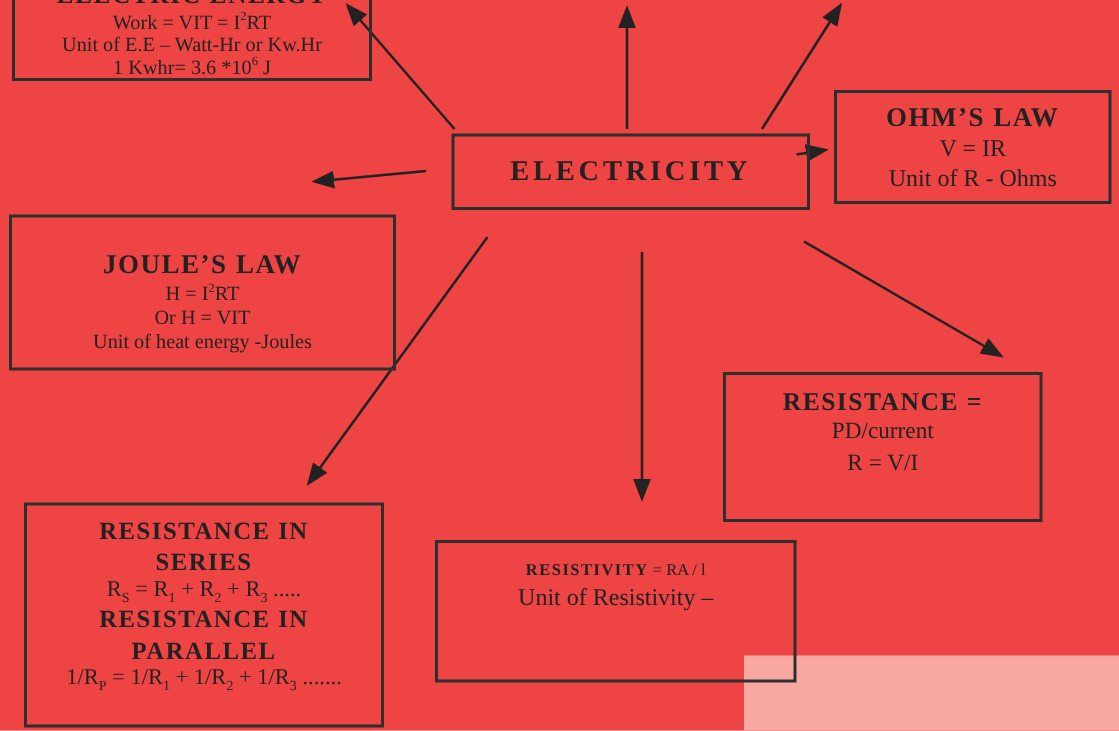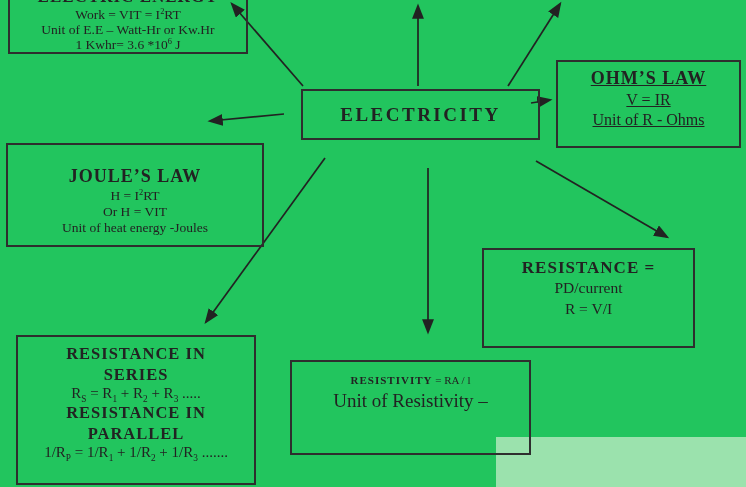--- a/index.html
+++ b/index.html
@@ -4,21 +4,21 @@
 <style>
   html,body{margin:0;padding:0;}
   body{
     font-family:"Liberation Serif","DejaVu Serif",serif;
     background:#ffffff;
   }
   .stage{
     position:relative;
     width:746px;height:487px;
     overflow:hidden;
-    background:#22c55e;
+    background:#ef4444;
     color:#222;
   }
   .tint{
     position:absolute;right:0;bottom:0;width:250px;height:50px;
     background:#fffaee;opacity:.55;
   }
   .arrows{position:absolute;left:0;top:0;width:746px;height:487px;pointer-events:none;}
   .box{
     position:absolute;
     border:2px solid #2e2e2e;
@@ -34,37 +34,37 @@
   .t-md{font-size:15.5px;}
   .t-sm{font-size:13.5px;}
 
   .energy-box{left:8px;top:-16px;width:240px;height:70px;padding-top:1px;}
   .energy-box .title{font-size:17px;font-weight:bold;letter-spacing:1px;line-height:20px;}
   .energy-box .t-md{font-size:13.5px;line-height:15px;}
 
   .center-box{left:291px;top:89px;width:239px;height:51px;display:flex;align-items:center;justify-content:center;margin-left:10px;}
   .center-box .label{font-size:19px;font-weight:bold;letter-spacing:2.5px;}
 
-  .ohm-box{left:556px;top:60px;width:185px;height:88px;padding-top:5px;text-decoration:underline;}
+  .ohm-box{left:556px;top:60px;width:185px;height:76px;padding-top:5px;}
   .ohm-box .t-md{font-size:16px;}
 
   .joule-box{left:6px;top:143px;width:258px;height:104px;padding-top:20px;}
   .joule-box .t-sm{line-height:16px;}
 
   .resistance-box{left:482px;top:248px;width:213px;height:100px;padding-top:7px;}
   .resistance-box .t-lg{font-size:17px;}
   .resistance-box .t-md{font-size:15.5px;line-height:1.35;}
 
   .series-box{left:16px;top:335px;width:240px;height:150px;padding-top:6px;}
   .series-box .t-lg{font-size:16.5px;line-height:21px;}
   .series-box .t-sm{font-size:15px;line-height:17px;}
 
   .resistivity-box{left:290px;top:360px;width:241px;height:95px;padding-top:12px;}
   .resistivity-box .title-line{font-size:11px;}
-  .resistivity-box .t-md{font-size:19px;line-height:1.4;}
+  .resistivity-box .t-md{font-size:16px;line-height:1.4;}
 </style>
 </head>
 <body>
 
 <div class="stage">
 
   <div class="tint"></div>
 
   <svg class="arrows" viewBox="0 0 746 487" xmlns="http://www.w3.org/2000/svg">
     <defs>

